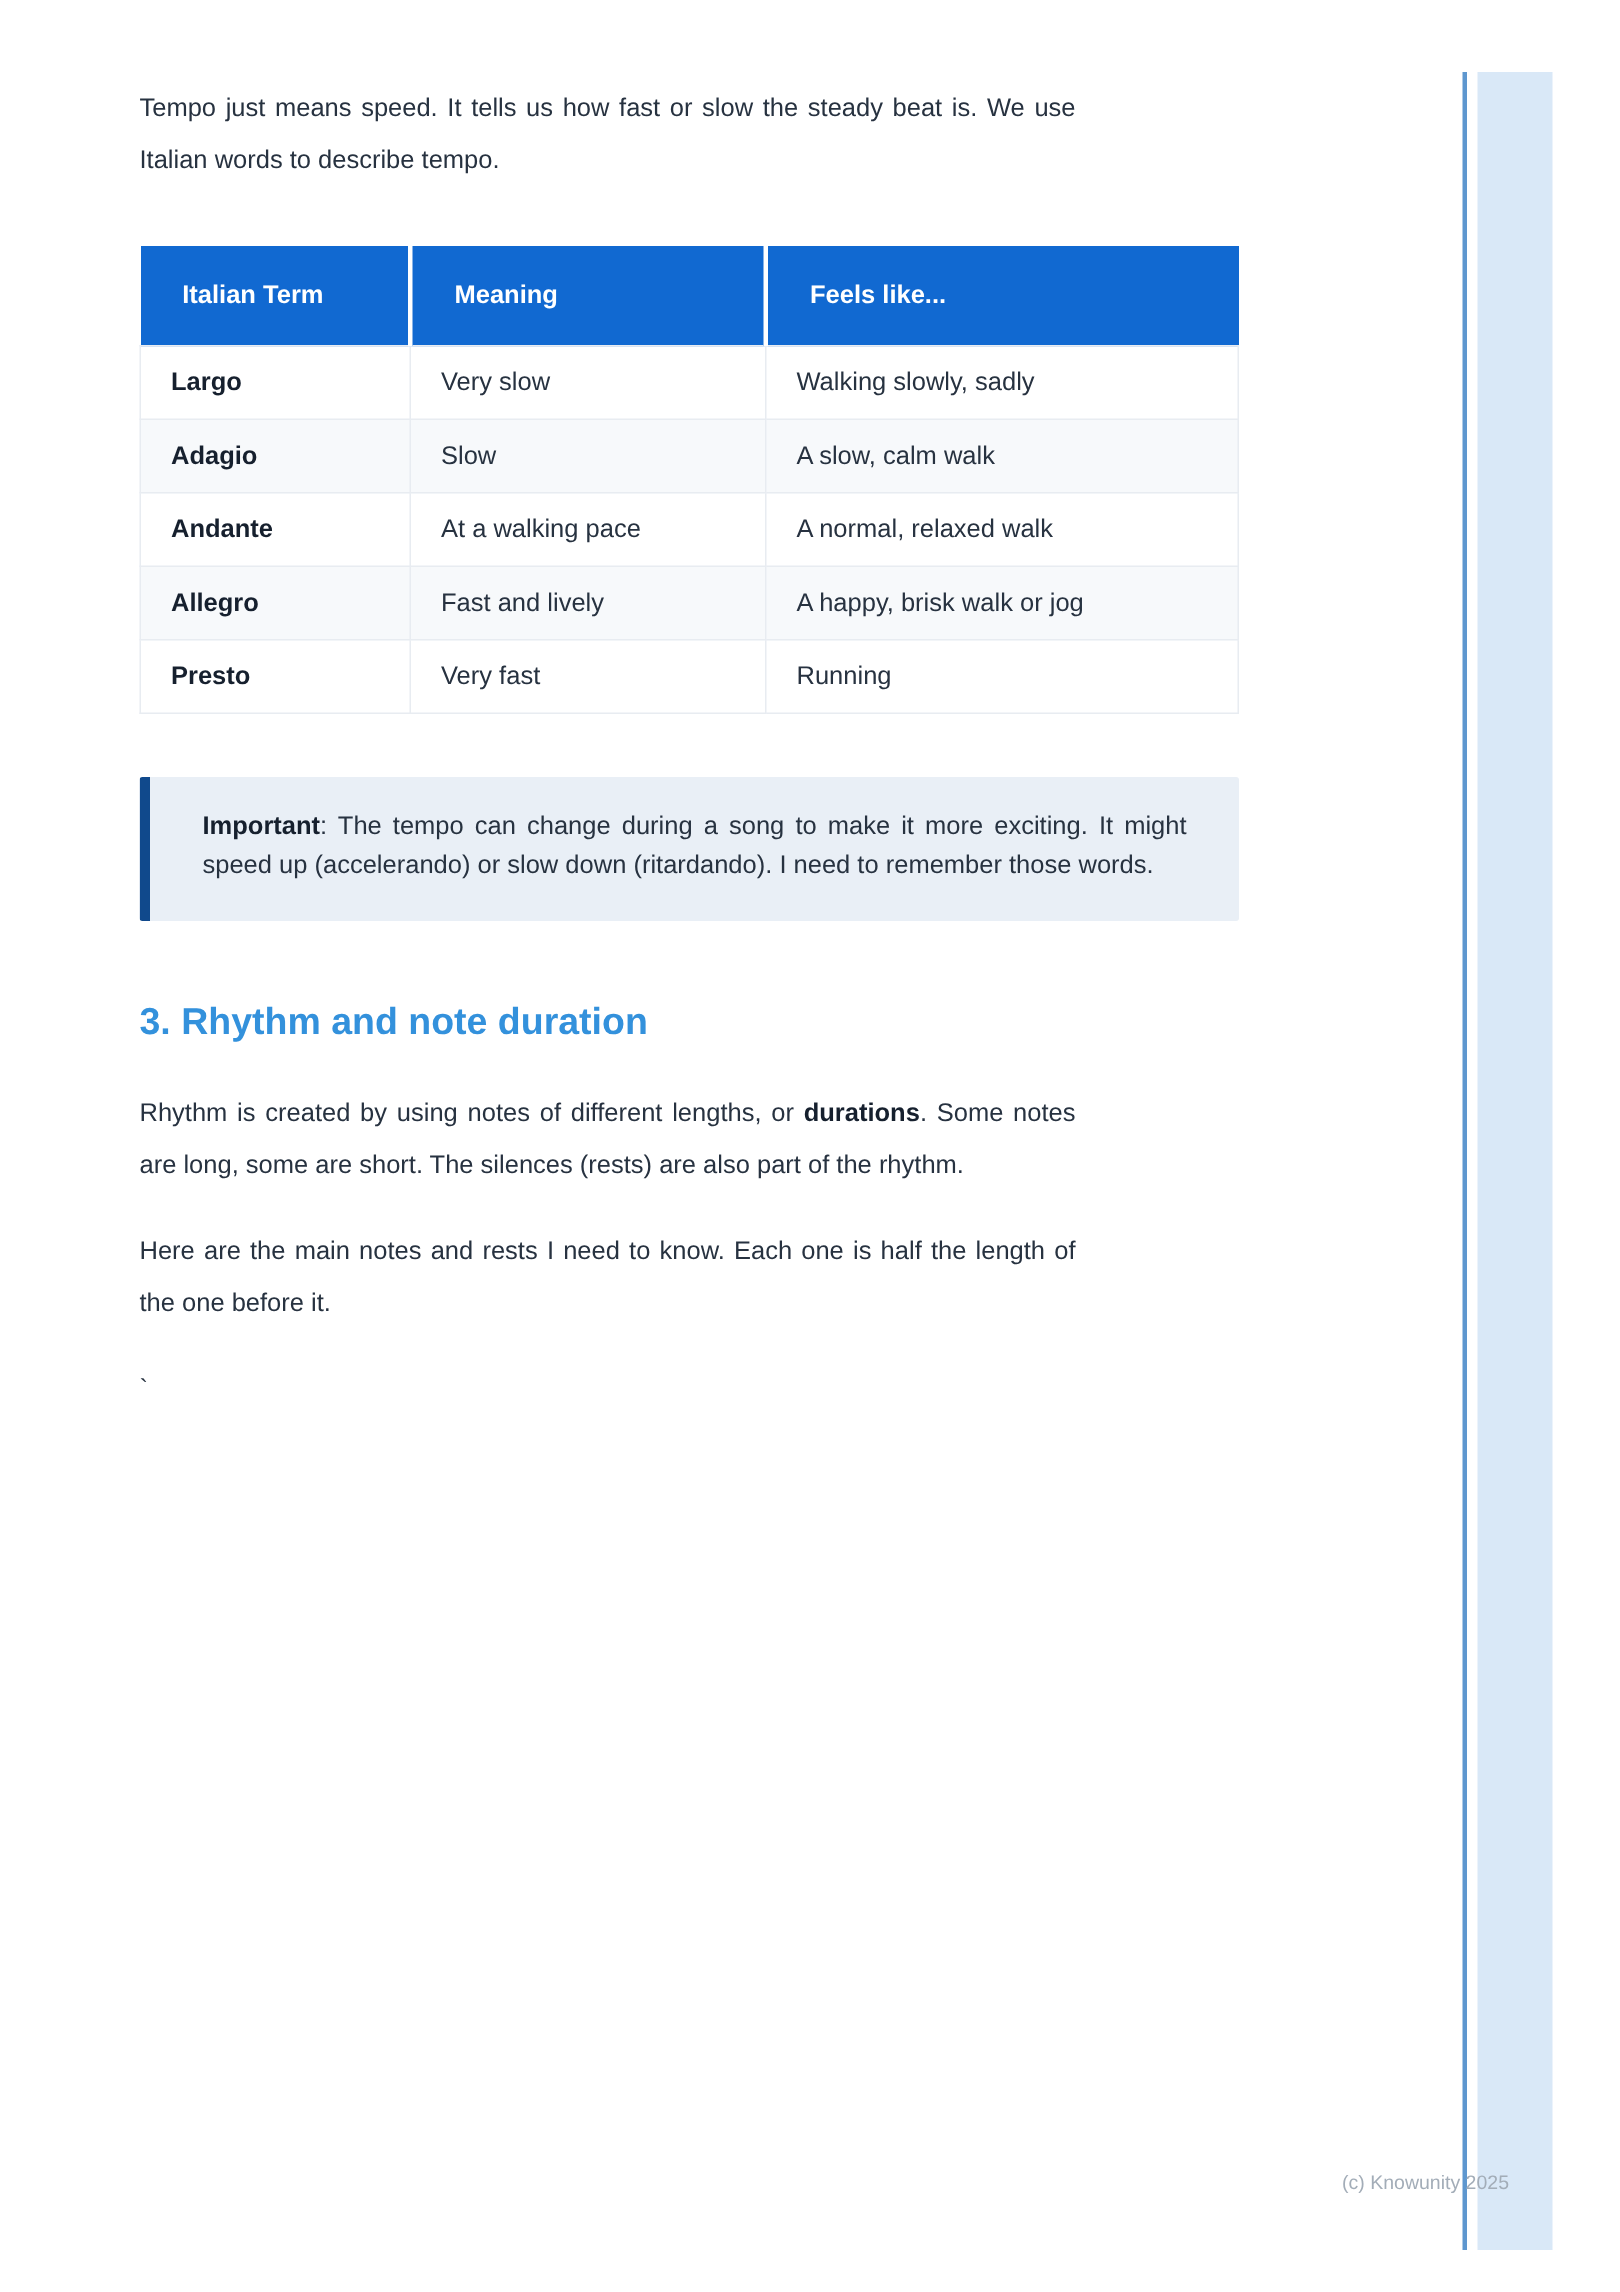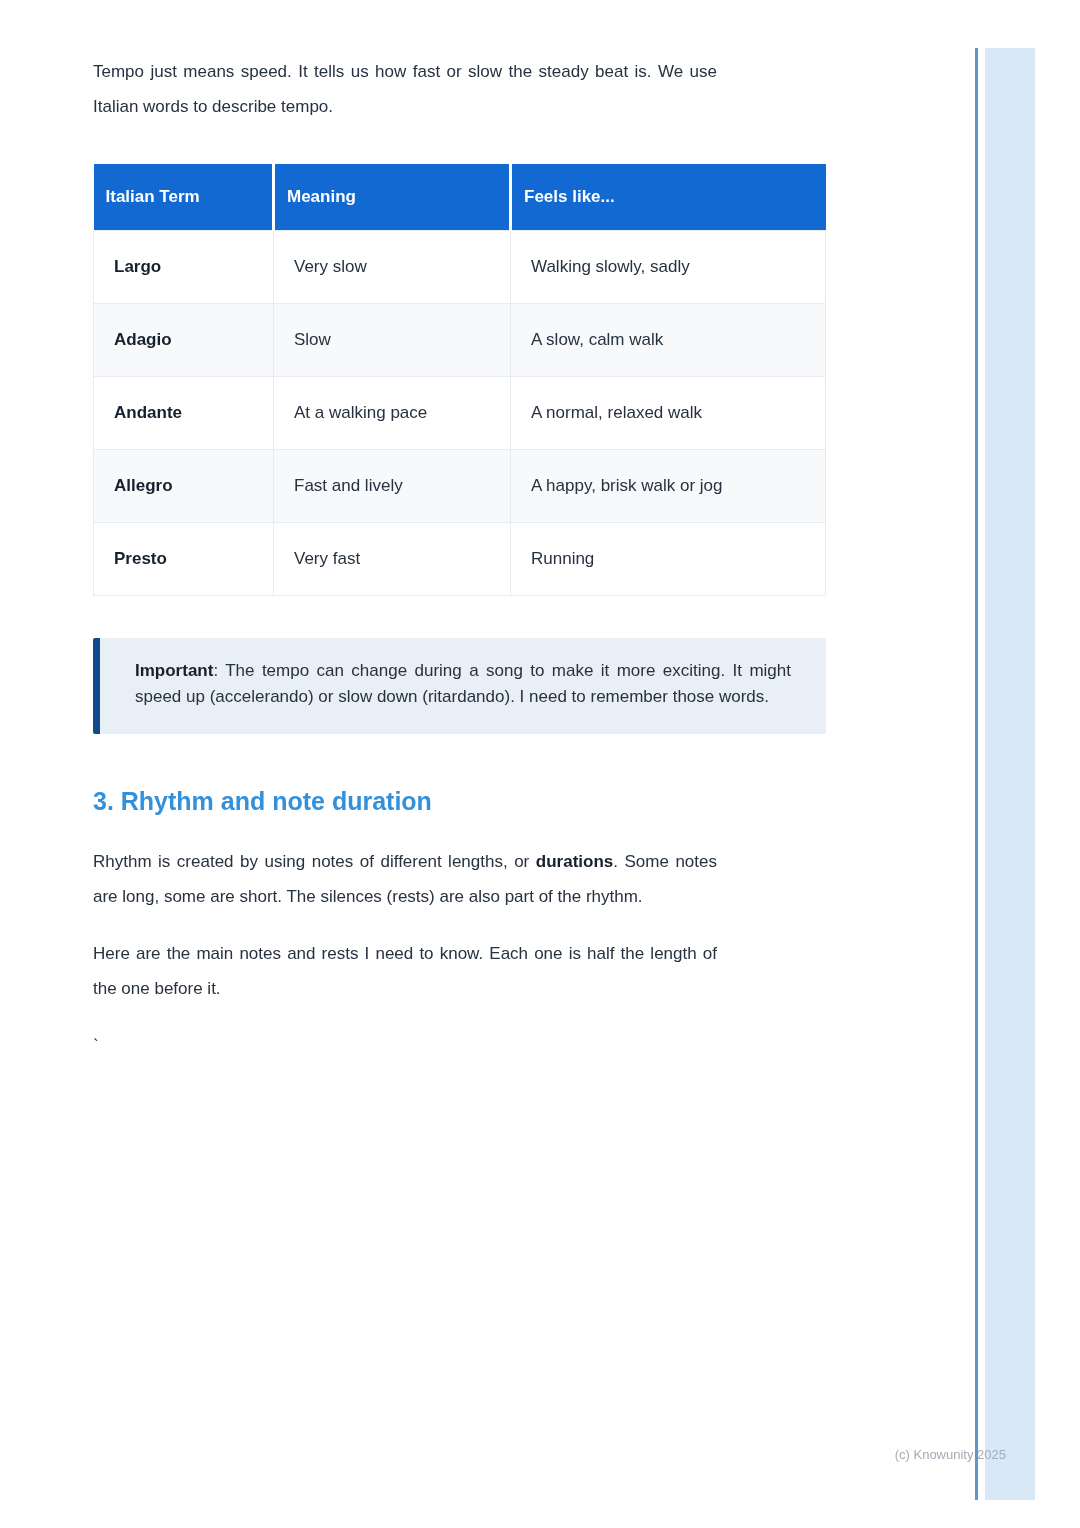--- a/index.html
+++ b/index.html
@@ -31,29 +31,29 @@
     width: 733px;
     border-collapse: collapse;
     margin: 40px 0 0 0;
     font-size: 17px;
   }
   table.tempo th {
     background: var(--table-header-bg, #1169d1);
     color: #ffffff;
     font-weight: bold;
     text-align: left;
-    padding: 23px 12px;
+    padding: 23px 28px;
     border-right: 3px solid #ffffff;
     font-size: 17px;
   }
   table.tempo th:last-child { border-right: none; }
   table.tempo th.col-term { width: 180px; }
   table.tempo th.col-meaning { width: 237px; }
   table.tempo td {
-    padding: 24px 20px;
+    padding: 12px 20px;
     line-height: 24px;
     border: 1px solid #e8ecf1;
     background: #ffffff;
     color: #273240;
   }
   table.tempo tbody tr:nth-child(even) td { background: #f7f9fb; }
   table.tempo td.term { font-weight: bold; color: #16202e; }
   
   .callout {
     margin-top: 42px;

